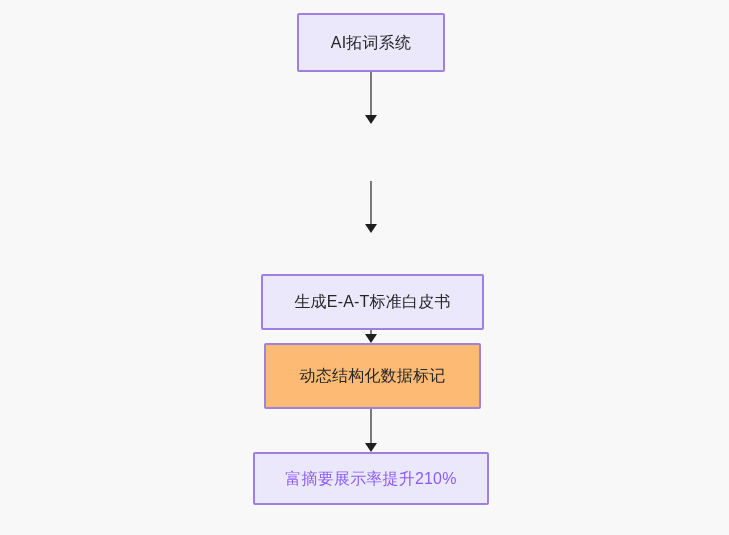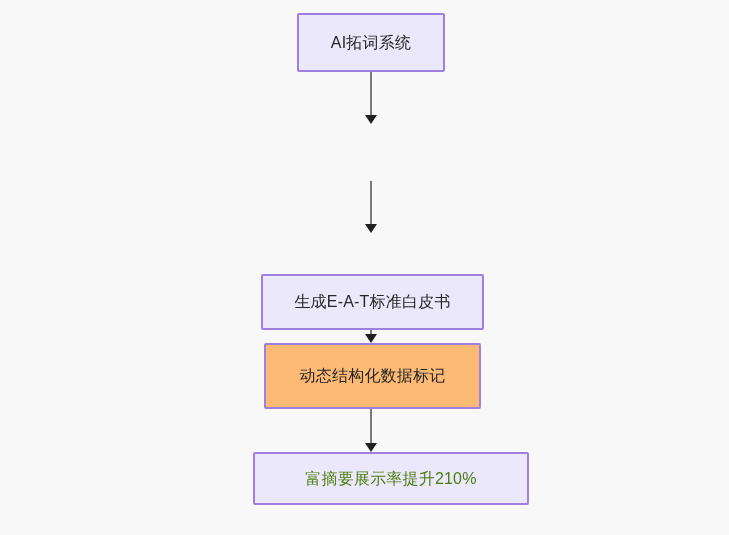--- a/index.html
+++ b/index.html
@@ -84,17 +84,17 @@
 
 
   <div class="node" id="node-2" style="left: 261px; top: 233px; width: 223px; height: 56px; background: rgb(235, 232, 252); border-color: rgb(159, 127, 224); color: rgb(38, 38, 38); margin-top: 41px;">
     <span class="node-label">生成E-A-T标准白皮书</span>
   </div>
 
   <div class="node" id="node-3" style="left: 264px; top: 343px; width: 217px; height: 66px; background: #fdba74; border-color: rgb(159, 127, 224); color: rgb(38, 38, 38);">
     <span class="node-label">动态结构化数据标记</span>
   </div>
 
-  <div class="node" id="node-4" style="left: 253px; top: 452px; width: 276px; height: 53px; background: rgb(235, 232, 252); border-color: rgb(159, 127, 224); color: #4d7c0f; align-items: center;">
+  <div class="node" id="node-4" style="left: 253px; top: 452px; width: 236px; height: 53px; background: rgb(235, 232, 252); border-color: rgb(159, 127, 224); color: #8b5cf6; align-items: center;">
     <span class="node-label">富摘要展示率提升210%</span>
   </div>
 
 </div>
 
 </body></html>

